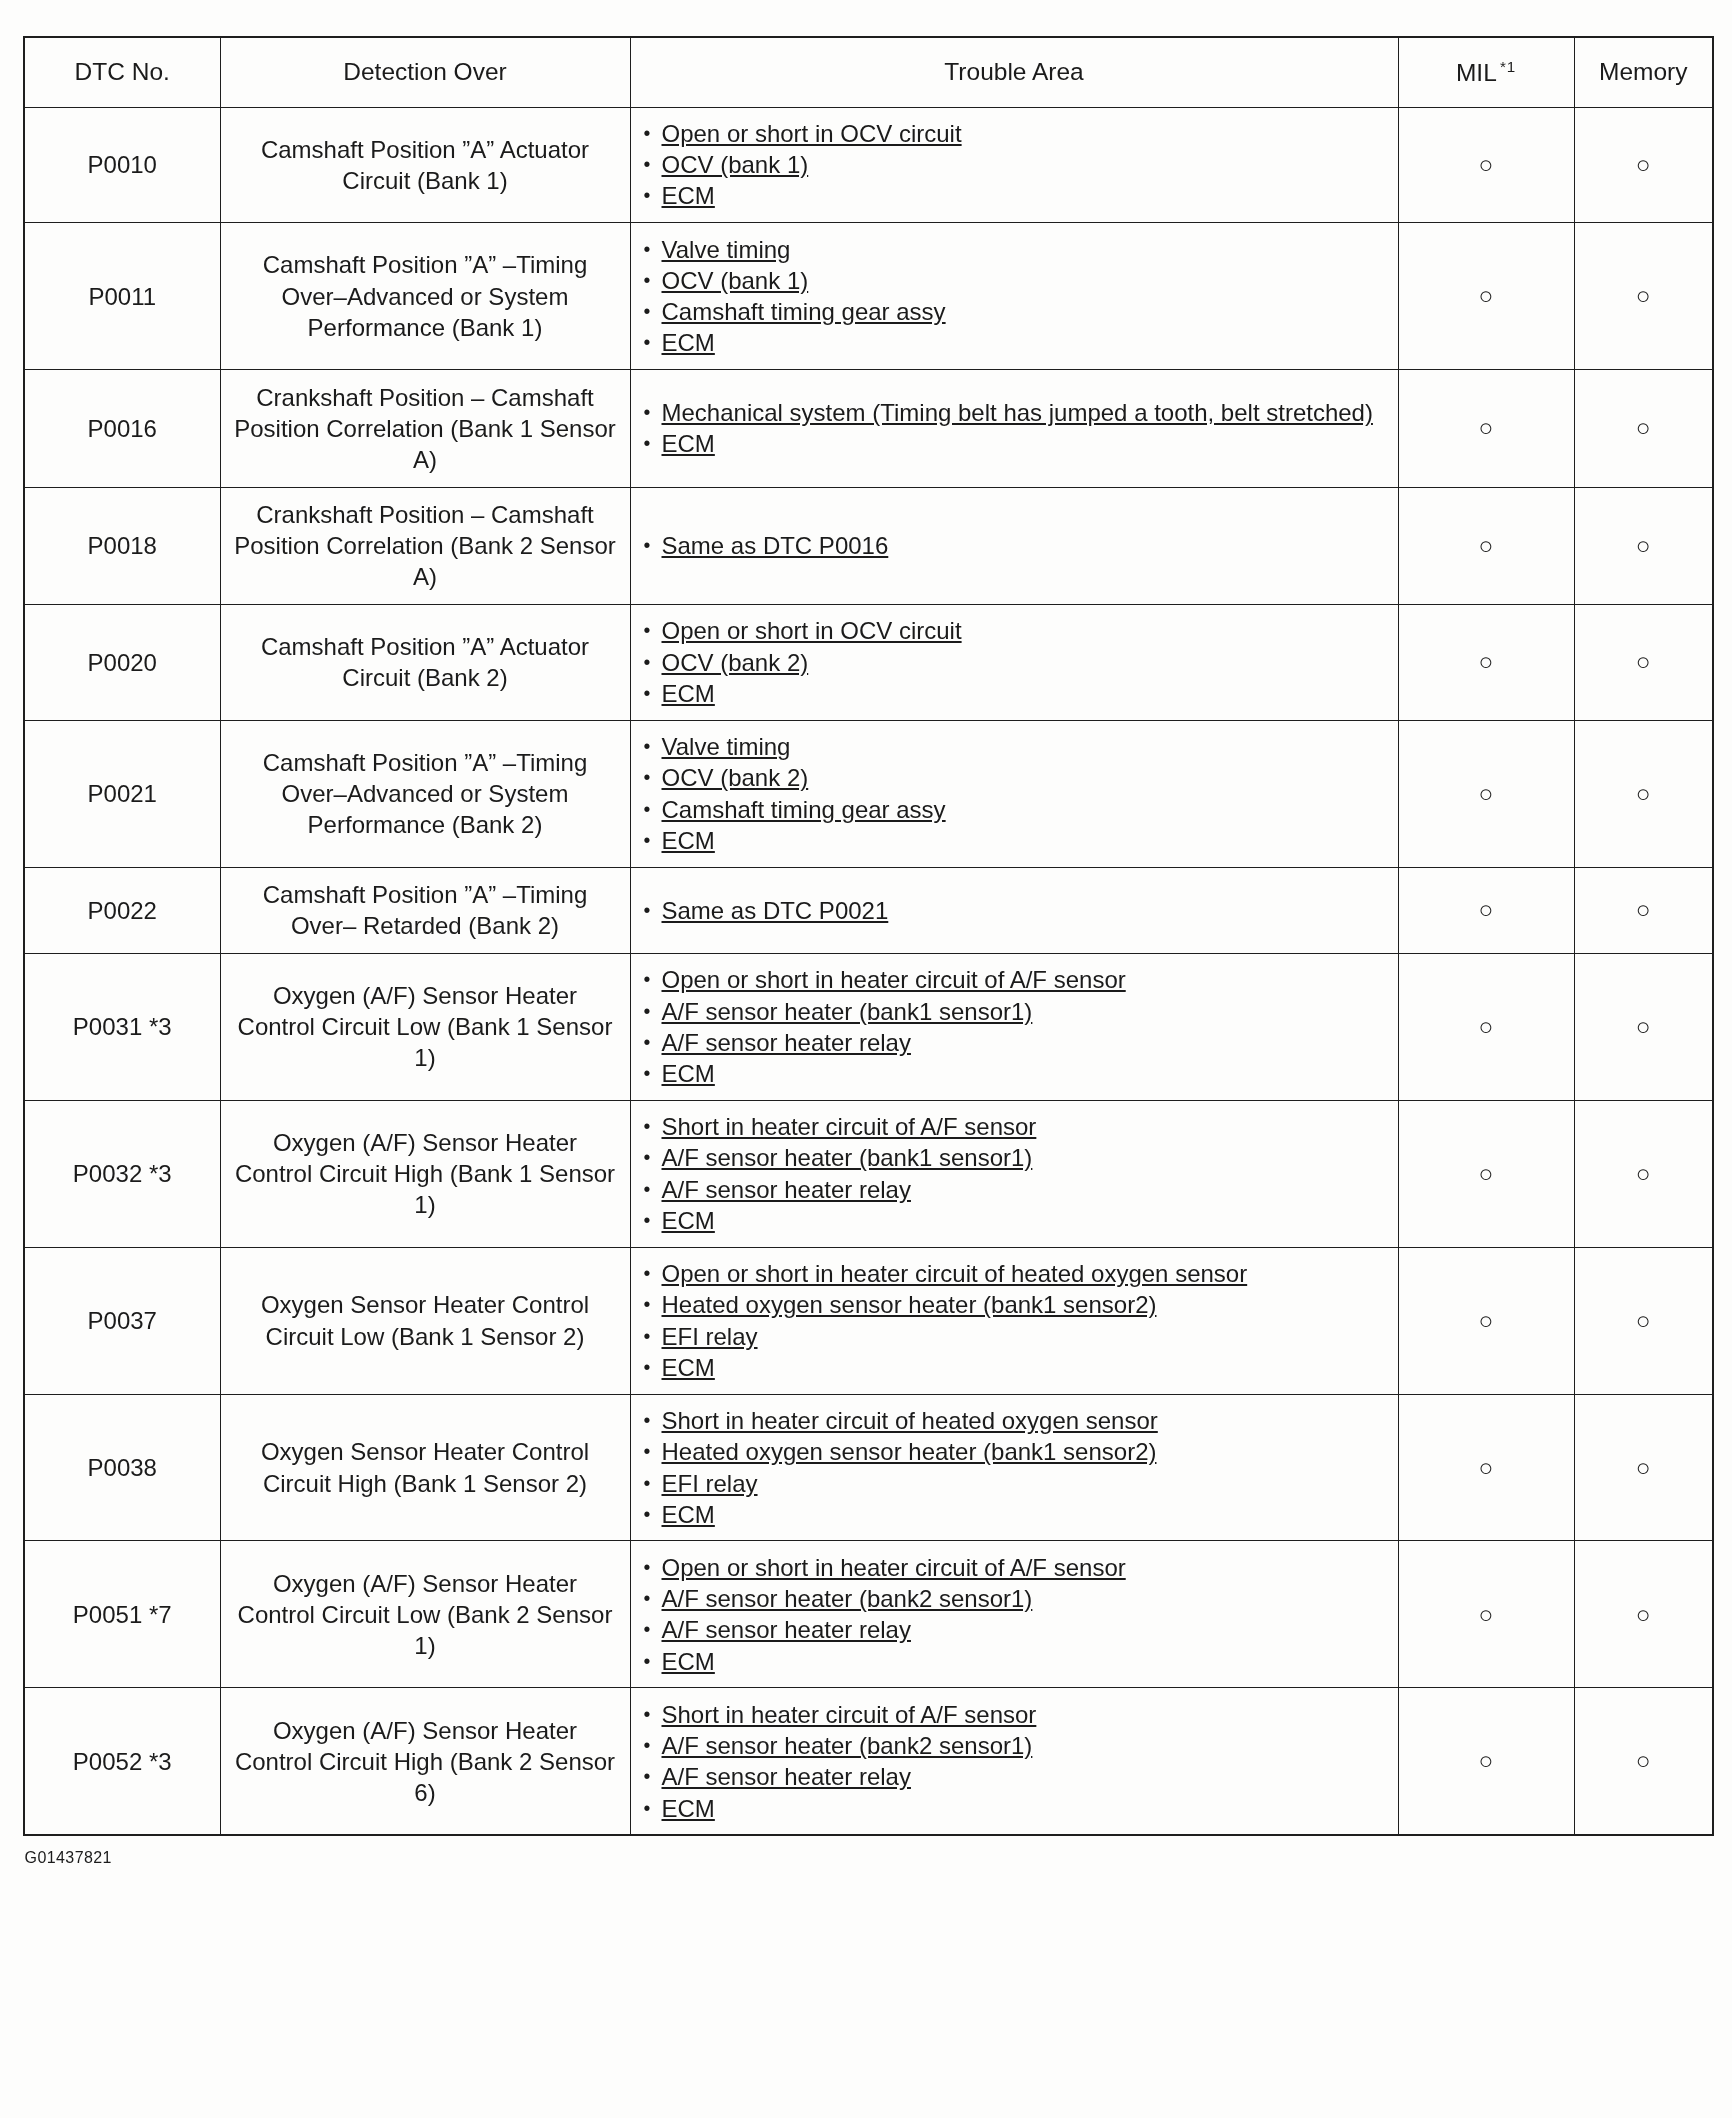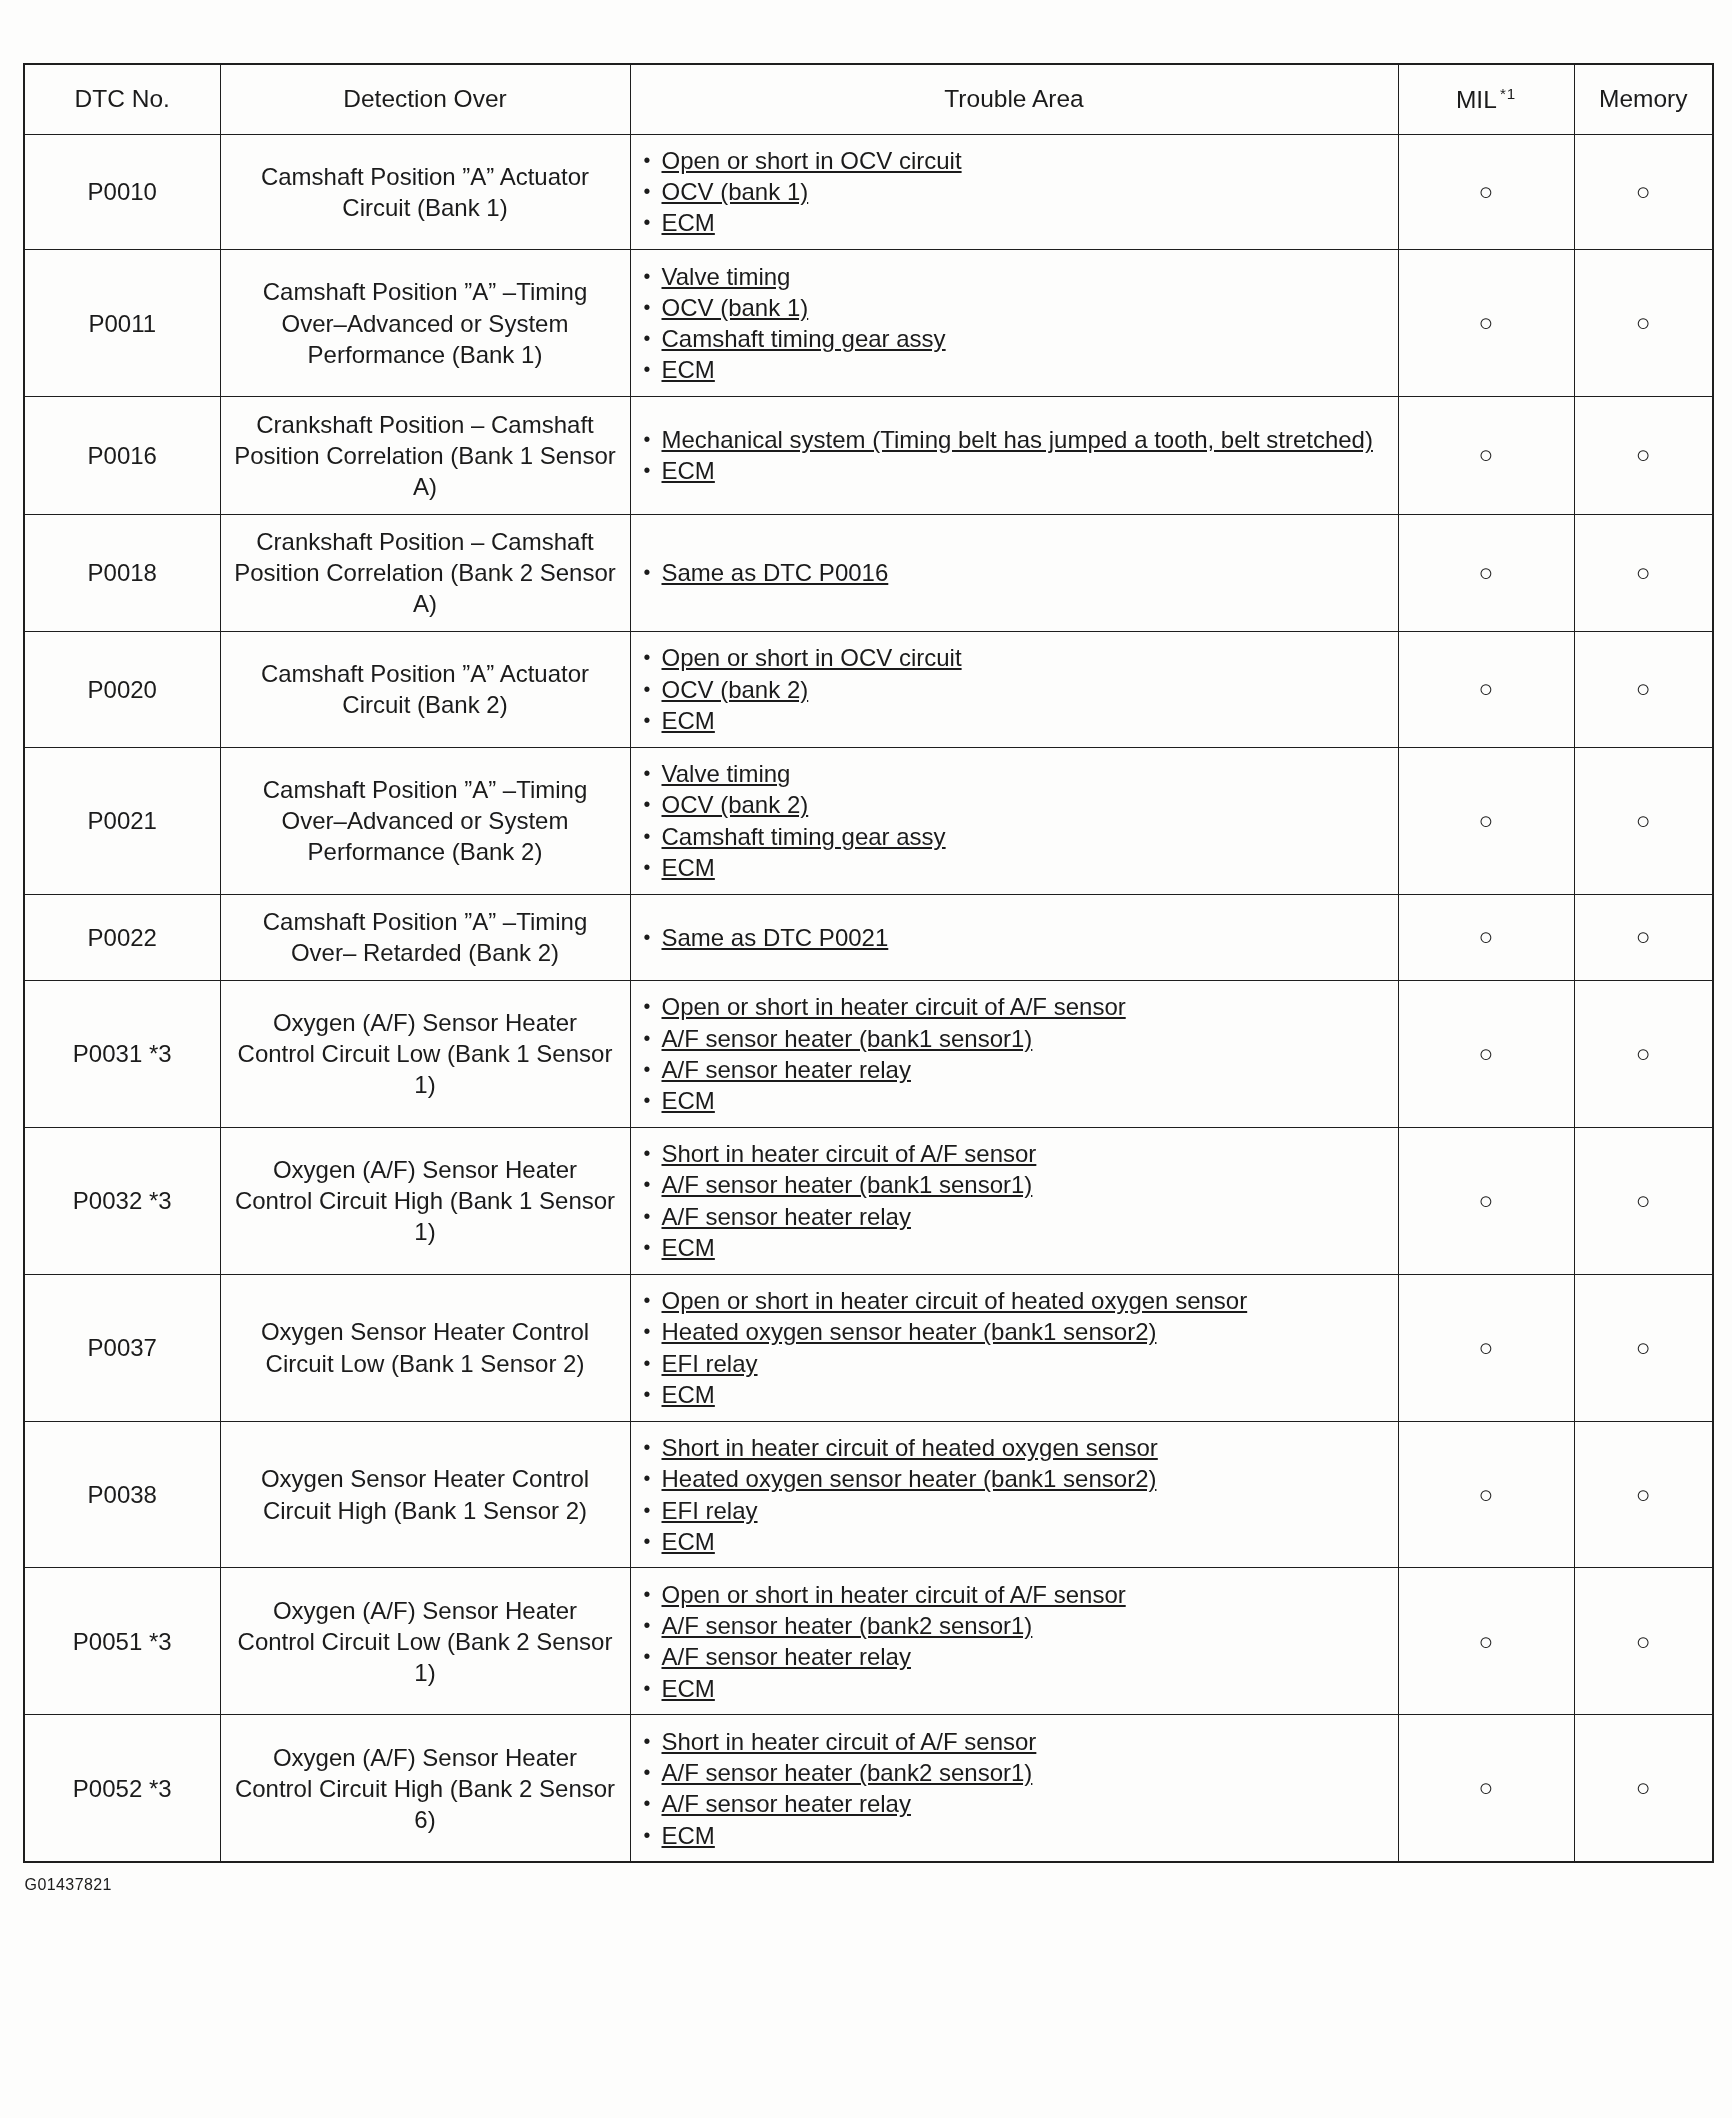--- a/index.html
+++ b/index.html
@@ -15,21 +15,20 @@
     min-height: 2119px;
   }
   .page {
     padding: 36px 21px 14.7px 23px;
   }
   table.dtc-table {
     border-collapse: collapse;
     width: 1689px;
     table-layout: fixed;
     border: 2.4px solid #1e1e1e;
-    margin-top: 27px;
   }
   .dtc-table th,
   .dtc-table td {
     border: 1.6px solid #1e1e1e;
     vertical-align: middle;
   }
   .dtc-table th {
     font-weight: normal;
     font-size: 24.5px;
     height: 70px;
@@ -324,21 +323,21 @@
             </div>
             <div class="bullet-line">
               <span class="dot">•</span>
               <span class="bullet-text">ECM</span>
             </div>
           </td>
           <td class="cell-circle">○</td>
           <td class="cell-circle">○</td>
         </tr>
         <tr>
-          <td class="cell-dtc">P0051 *3</td>
+          <td class="cell-dtc">P0051 *7</td>
           <td class="cell-det">Oxygen (A/F) Sensor Heater Control Circuit Low (Bank 2 Sensor 1)</td>
           <td class="cell-trouble">
             <div class="bullet-line">
               <span class="dot">•</span>
               <span class="bullet-text">Open or short in heater circuit of A/F sensor</span>
             </div>
             <div class="bullet-line">
               <span class="dot">•</span>
               <span class="bullet-text">A/F sensor heater (bank2 sensor1)</span>
             </div>

